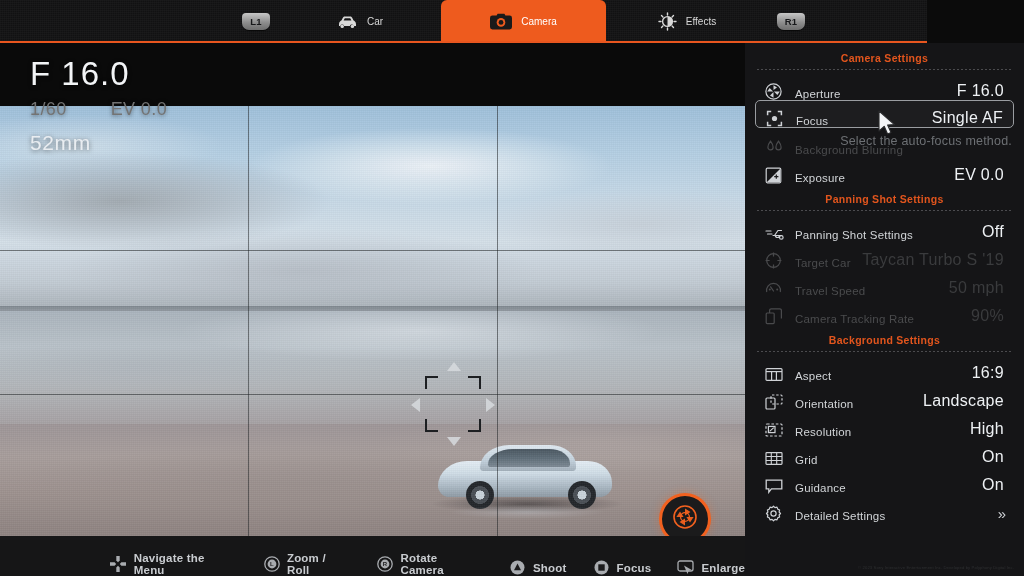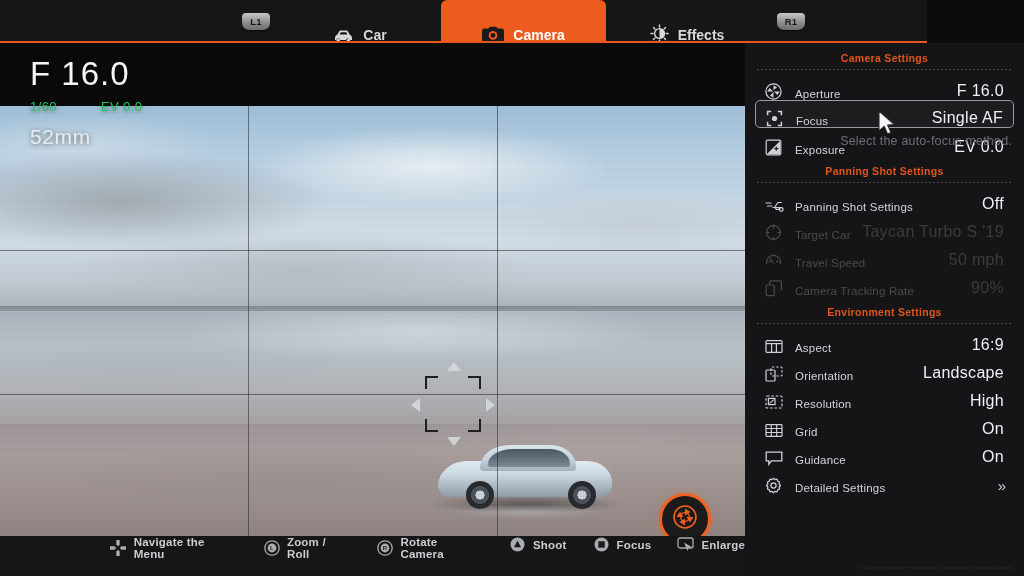--- a/index.html
+++ b/index.html
@@ -29,22 +29,22 @@
     width:46px; flex:0 0 46px;
   }
   .shoulder-badge{
     width:28px; height:17px; border-radius:4px 4px 7px 7px;
     background:linear-gradient(180deg,#c7c7c7 0%,#8e8e8e 55%,#6e6e6e 100%);
     color:#17181a; font-size:9.5px; font-weight:bold; letter-spacing:.2px;
     display:flex; align-items:center; justify-content:center;
     box-shadow:0 1px 0 rgba(0,0,0,.6);
   }
   .tab {
-    flex:0 0 162px; display:flex; align-items:flex-end; justify-content:center;
-    gap:9px; color:#d8d8d8; font-size:14px; font-weight:bold;
+    flex:0 0 162px; display:flex; align-items:center; justify-content:center;
+    gap:9px; color:#d8d8d8; font-size:10px; font-weight:normal;
     position:relative; cursor:pointer;
   }
   .tab.active{
     background:#ee5b1e; color:#fff;
     border-radius:6px 6px 0 0;
     flex:0 0 165px;
   }
   .tab .ticon{ display:flex; align-items:center; }
   .tab.active .ticon svg{ fill:#1a1a1a; }
 
@@ -142,21 +142,21 @@
   .band.bot{ top:495px; height:38px; }
 
   
   .hud{ position:absolute; left:30px; top:14px; z-index:8; pointer-events:none; }
   .hud-f{
     font-size:33px; color:#f2f4f6; letter-spacing:1px; line-height:1;
     text-shadow:0 1px 4px rgba(0,0,0,.55);
   }
   .hud-row{
     margin-top:9px; display:flex; gap:44px;
-    font-size:13px; color:#22c55e; letter-spacing:.4px;
+    font-size:18px; color:#737373; letter-spacing:.4px;
     text-shadow:0 1px 4px rgba(0,0,0,.5);
   }
   .hud-mm{
     margin-top:11px; font-size:21px; color:#e9edf1; letter-spacing:.6px;
     text-shadow:0 1px 5px rgba(0,0,0,.55);
   }
 
   
   .reticle{ position:absolute; left:425px; top:333px; width:56px; height:56px; z-index:9; }
   .reticle b{ position:absolute; width:13px; height:13px; border:2px solid #1d1f22; }
@@ -180,21 +180,21 @@
     cursor:pointer;
   }
   .shoot-label{
     margin-top:7px; font-size:12.5px; font-weight:bold; color:#eceff2;
     letter-spacing:.3px;
   }
 
   
   .footer{
     position:absolute; left:0; bottom:0; width:745px; height:40px;
-    background:#161617; display:flex; align-items:flex-start; z-index:20;
+    background:#161617; display:flex; align-items:flex-end; z-index:20;
     padding-left:110px; gap:26px;
   }
   .hint{ display:flex; align-items:center; gap:7px; color:#c9ccd0; font-size:11.5px; font-weight:bold; letter-spacing:.2px; }
   .hint .hicon{ display:flex; align-items:center; justify-content:center; width:17px; height:17px; }
 
   
   .sidebar{
     position:absolute; right:0; top:43px; width:279px; height:533px;
     background:#151517; z-index:25;
   }
@@ -443,20 +443,32 @@
             <g fill="none" stroke="#cfd2d6" stroke-width="1.5">
               <path d="M1.6 5.2V1.6h3.6M11.8 1.6h3.6v3.6M15.4 11.8v3.6h-3.6M5.2 15.4H1.6v-3.6"></path>
             </g>
             <circle cx="8.5" cy="8.5" r="2.6" fill="#cfd2d6"></circle>
           </svg>
       </span>
       <span class="rlabel">Focus</span>
       <span class="rval">Single AF</span>
     </div>
 
+    <div class="row disabled">
+      <span class="ricon">
+        <svg width="19" height="17" viewBox="0 0 19 17">
+            <g fill="none" stroke="#cfd2d6" stroke-width="1.2">
+              <path d="M5.5 2.2c2 2.6 2.6 4.4 2.6 6.1a2.6 2.6 0 0 1-5.2 0c0-1.7.6-3.5 2.6-6.1z"></path>
+              <path d="M13.5 2.2c2 2.6 2.6 4.4 2.6 6.1a2.6 2.6 0 0 1-5.2 0c0-1.7.6-3.5 2.6-6.1z"></path>
+            </g>
+          </svg>
+      </span>
+      <span class="rlabel">Background Blurring</span>
+      <span class="rval"></span>
+    </div>
 
     <div class="row">
       <span class="ricon">
         <svg width="17" height="17" viewBox="0 0 17 17">
             <rect x="1.2" y="1.2" width="14.6" height="14.6" rx="1.2" fill="none" stroke="#cfd2d6" stroke-width="1.2"></rect>
             <path d="M2 15 15 2v13z" fill="#cfd2d6"></path>
             <g stroke="#1b1b1c" stroke-width="1.2">
               <path d="M9.2 9.6h4.2M11.3 7.5v4.2"></path>
             </g>
           </svg>
@@ -514,21 +526,21 @@
       <span class="ricon">
         <svg width="17" height="17" viewBox="0 0 17 17">
             <rect x="1.2" y="5" width="8" height="10.6" rx="1" fill="none" stroke="#cfd2d6" stroke-width="1.2"></rect>
             <path d="M4.6 5V2.4a1.6 1.6 0 0 1 1.6-1.6h8.6a1.6 1.6 0 0 1 1.6 1.6v8.2" fill="none" stroke="#cfd2d6" stroke-width="1.2"></path>
           </svg>
       </span>
       <span class="rlabel">Camera Tracking Rate</span>
       <span class="rval">90%</span>
     </div>
 
-    <div class="sec-head">Environment Settings</div>
+    <div class="sec-head">Background Settings</div>
     <div class="sec-rule"></div>
 
     <div class="row">
       <span class="ricon">
         <svg width="18" height="15" viewBox="0 0 18 15">
             <rect x="1" y="1.6" width="16" height="11.8" rx="1" fill="none" stroke="#cfd2d6" stroke-width="1.2"></rect>
             <path d="M1 4.6h16" stroke="#cfd2d6" stroke-width="1.2"></path>
             <path d="M6.6 4.6v8.8M11.4 4.6v8.8" stroke="#cfd2d6" stroke-width="1.2"></path>
           </svg>
       </span>

